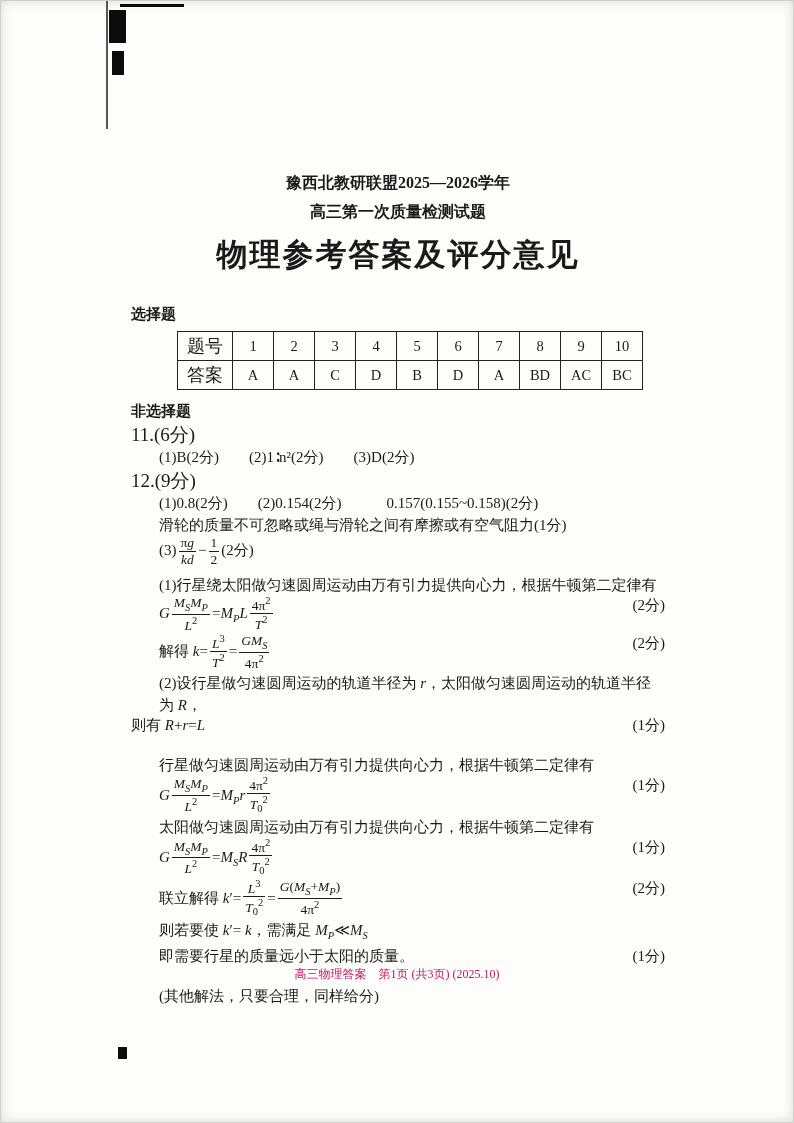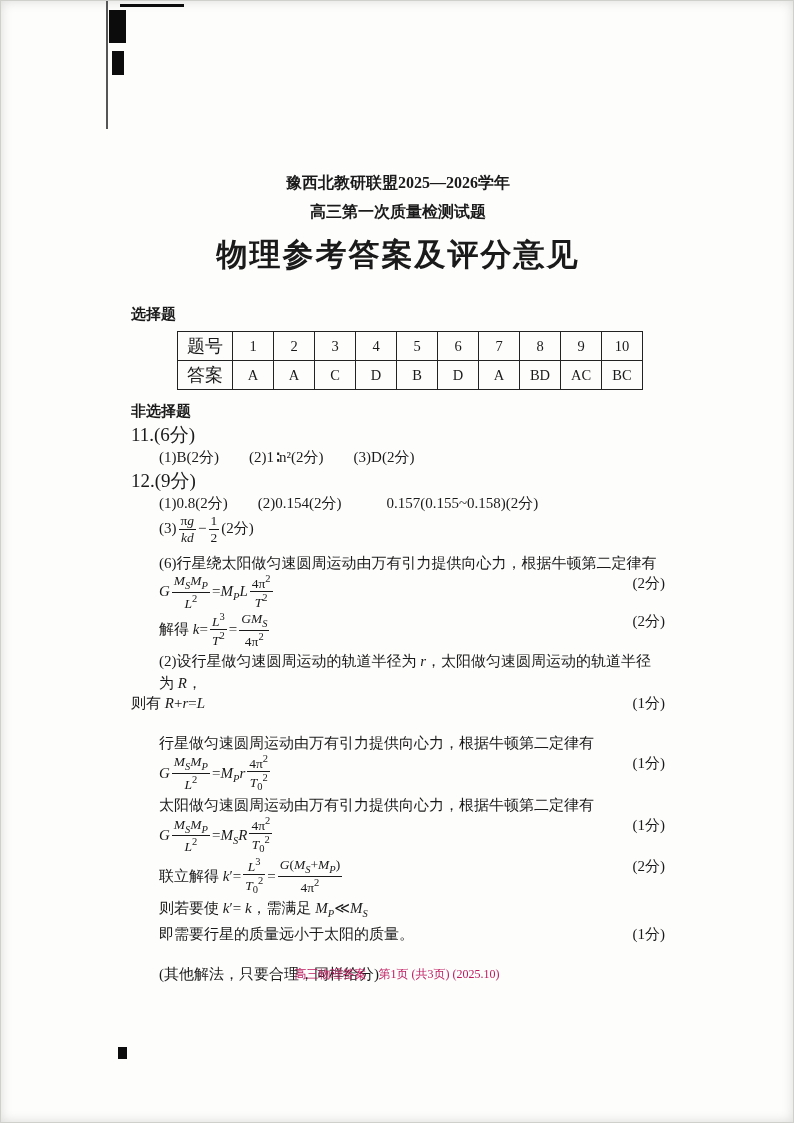--- a/index.html
+++ b/index.html
@@ -84,25 +84,26 @@
     </tbody>
       </table>
 
     <div class="sec sec2">非选择题</div>
 
     <div class="qno">11.(6分)</div>
     <div class="ln ind">(1)B(2分)　　(2)1∶n²(2分)　　(3)D(2分)</div>
 
     <div class="qno">12.(9分)</div>
     <div class="ln ind">(1)0.8(2分)　　(2)0.154(2分)　　　0.157(0.155~0.158)(2分)</div>
+    <div class="ln ind">滑轮的质量不可忽略或绳与滑轮之间有摩擦或有空气阻力(1分)</div>
     <div class="fml ind">
       <span class="fx">(3)<span class="fr"><span class="fn">π<i>g</i></span><span class="fd"><i>k</i><i>d</i></span></span>−<span class="fr"><span class="fn">1</span><span class="fd">2</span></span>(2分)</span>
     </div>
 
-    <div class="ln ind">(6)行星绕太阳做匀速圆周运动由万有引力提供向心力，根据牛顿第二定律有</div>
+    <div class="ln ind">(1)行星绕太阳做匀速圆周运动由万有引力提供向心力，根据牛顿第二定律有</div>
 
     <div class="fml ind">
       <span class="fx"><i>G</i><span class="fr"><span class="fn"><i>M</i><sub><i>S</i></sub><i>M</i><sub><i>P</i></sub></span><span class="fd"><i>L</i><sup>2</sup></span></span>=<i>M</i><sub><i>P</i></sub><i>L</i><span class="fr"><span class="fn">4π<sup>2</sup></span><span class="fd"><i>T</i><sup>2</sup></span></span></span>
       <span class="score">(2分)</span>
     </div>
 
     <div class="fml ind">
       <span class="fx">解得 <i>k</i>=<span class="fr"><span class="fn"><i>L</i><sup>3</sup></span><span class="fd"><i>T</i><sup>2</sup></span></span>=<span class="fr"><span class="fn"><i>G</i><i>M</i><sub><i>S</i></sub></span><span class="fd">4π<sup>2</sup></span></span></span>
       <span class="score">(2分)</span>
     </div>

